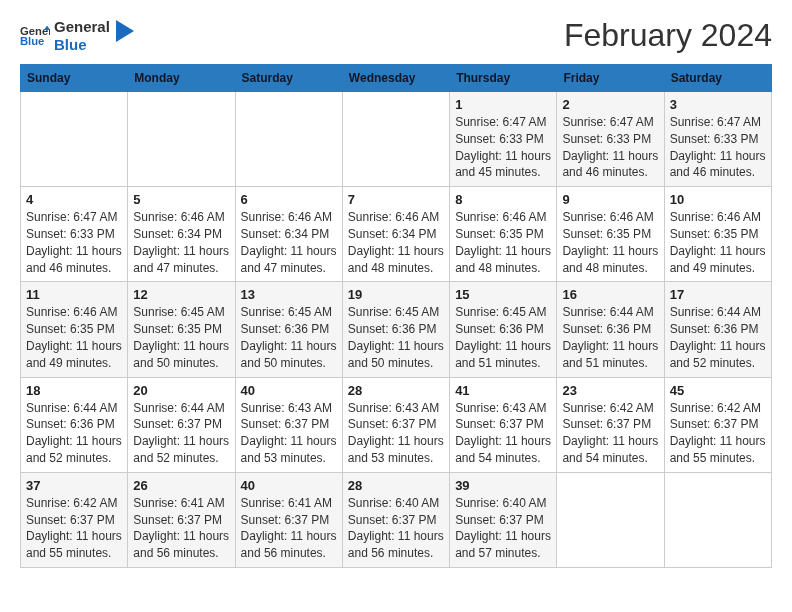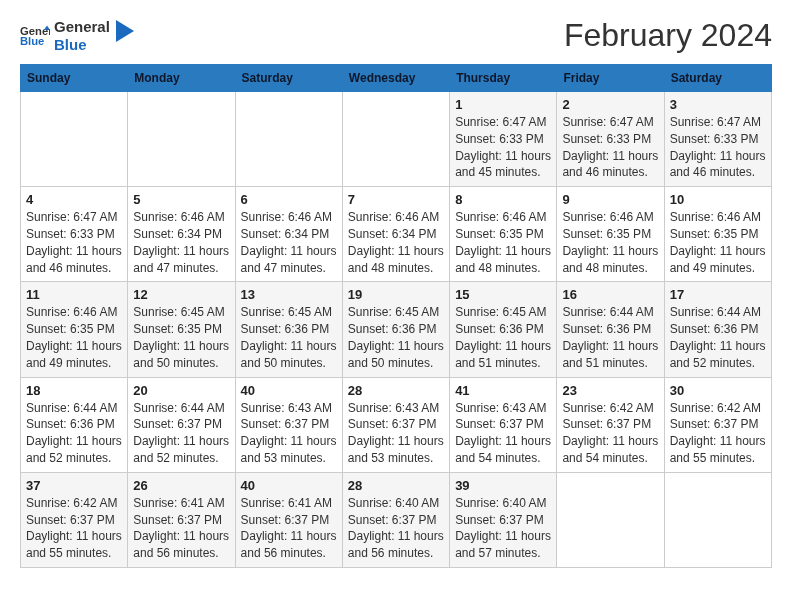--- a/index.html
+++ b/index.html
@@ -224,21 +224,21 @@
           </td>
           <td>
             <span class="day-num">41</span>
             <div class="day-info">Sunrise: 6:43 AM<br>Sunset: 6:37 PM<br>Daylight: 11 hours and 54 minutes.</div>
           </td>
           <td>
             <span class="day-num">23</span>
             <div class="day-info">Sunrise: 6:42 AM<br>Sunset: 6:37 PM<br>Daylight: 11 hours and 54 minutes.</div>
           </td>
           <td>
-            <span class="day-num">30</span>
+            <span class="day-num">45</span>
             <div class="day-info">Sunrise: 6:42 AM<br>Sunset: 6:37 PM<br>Daylight: 11 hours and 55 minutes.</div>
           </td>
         </tr>
         <tr>
           <td>
             <span class="day-num">37</span>
             <div class="day-info">Sunrise: 6:42 AM<br>Sunset: 6:37 PM<br>Daylight: 11 hours and 55 minutes.</div>
           </td>
           <td>
             <span class="day-num">26</span>

